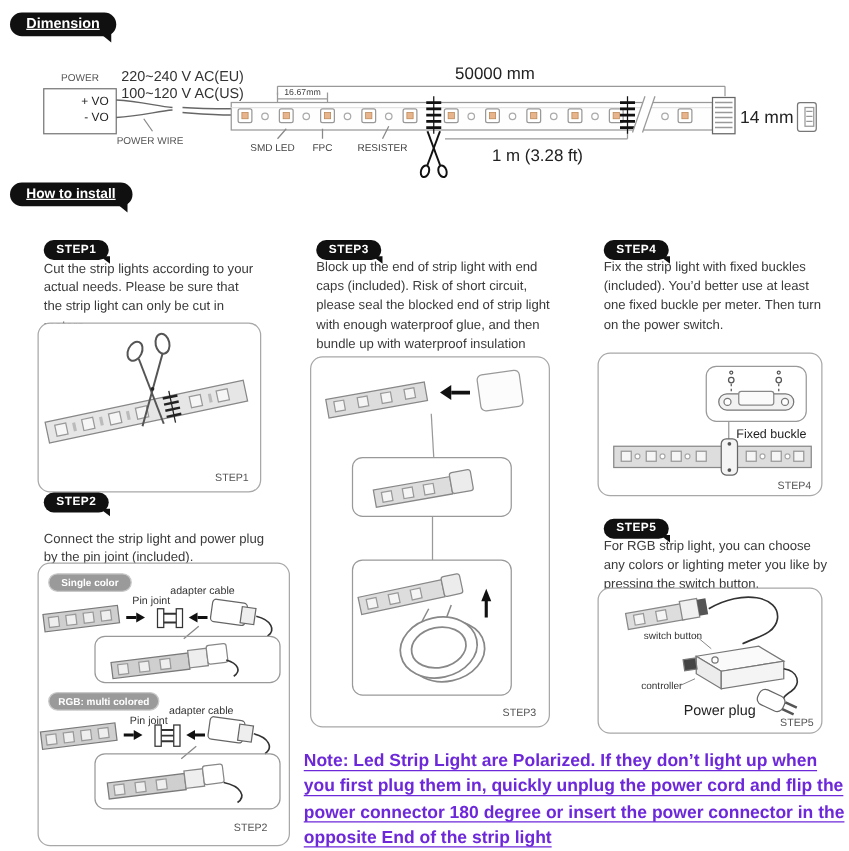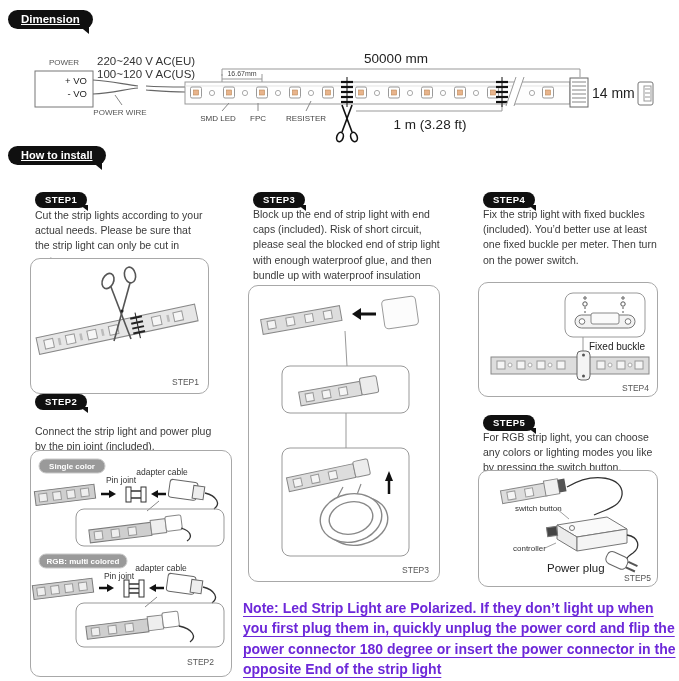--- a/index.html
+++ b/index.html
@@ -418,21 +418,21 @@
       <g>
         <rect x="98" y="68" width="13" height="29" rx="4" fill="#f4f4f4" stroke="#666"></rect>
         <circle cx="104.5" cy="72" r="1.5" fill="#555"></circle>
           <circle cx="104.5" cy="93" r="1.5" fill="#555"></circle>
       </g>
       <text x="170" y="108" font-size="8.5" fill="#555" text-anchor="end">STEP4</text>
     </svg>
   </div>
 
   <div class="step-badge" style="left:483px;top:415px;">STEP5</div>
-  <div class="step-text" style="left:483px;top:430px;width:180px;">For RGB strip light, you can choose any colors or lighting modes you like by pressing the switch button.</div>
+  <div class="step-text" style="left:483px;top:430px;width:180px;">For RGB strip light, you can choose any colors or lighting meter you like by pressing the switch button.</div>
   <div class="figure" style="left:478px;top:470px;width:178px;height:115px;">
     <svg width="178" height="115" viewBox="0 0 178 115">
       <g transform="rotate(-10 55 20)">
         <rect x="22" y="14" width="46" height="13" fill="#ddd" stroke="#888"></rect>
         <g fill="#f5f5f5" stroke="#999">
             <rect x="28" y="16.5" width="8" height="8"></rect>
             <rect x="46" y="16.5" width="8" height="8"></rect>
           </g>
         <rect x="66" y="12" width="14" height="15" fill="#f0f0f0" stroke="#888"></rect>
         <rect x="80" y="13" width="7" height="13" fill="#555"></rect>

